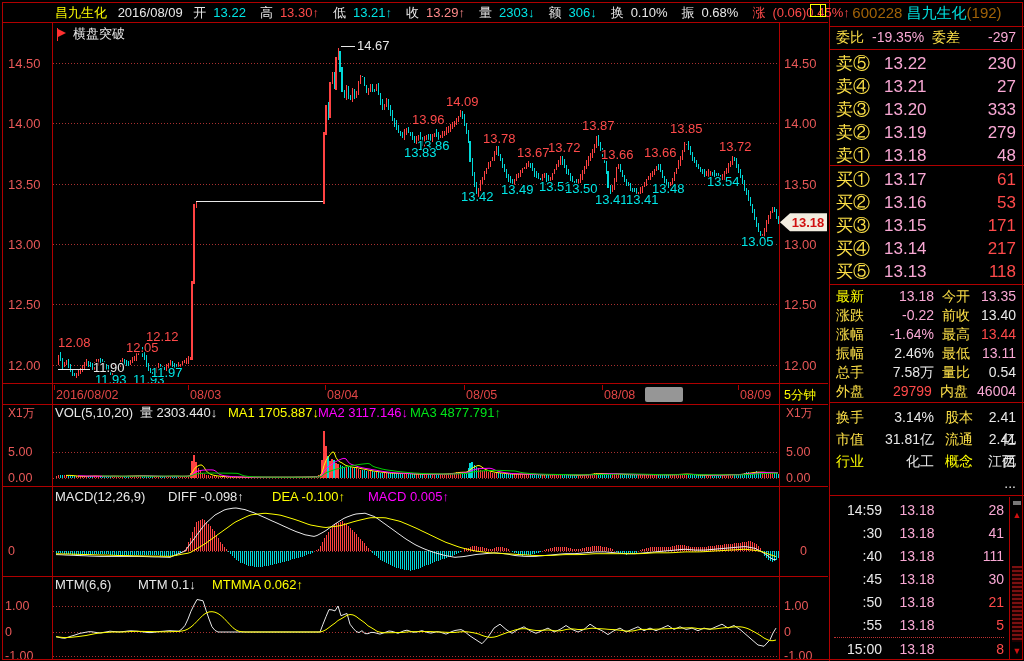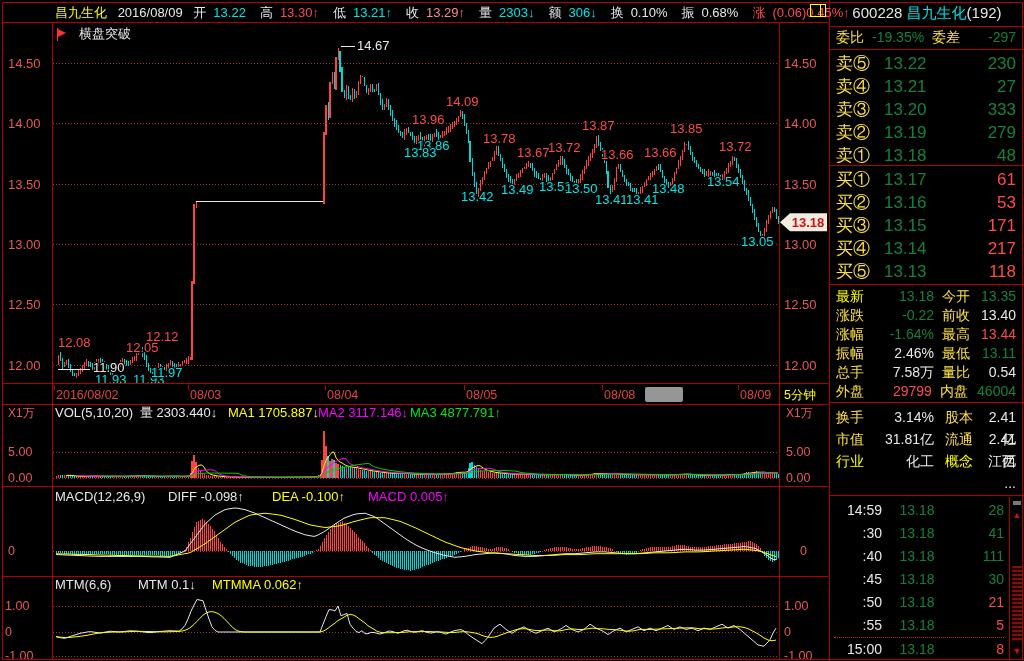--- a/index.html
+++ b/index.html
@@ -6,26 +6,26 @@
   body{width:1024px;height:661px;position:relative;overflow:hidden;
        font-family:"Liberation Sans",sans-serif;}
   #frame{position:absolute;left:2px;top:2px;width:1019px;height:656px;
          border:1px solid #b00000;pointer-events:none;z-index:6;}
   #chart-svg{position:absolute;left:0;top:0;z-index:1;}
   svg text{font-family:"Liberation Sans",sans-serif;}
   #top-header{position:absolute;left:55px;top:4px;height:16px;font-size:13px;
               white-space:nowrap;z-index:4;}
   #top-header span{margin-right:7px;}
   #signal-row{position:absolute;left:57px;top:25px;font-size:13px;z-index:4;
-              display:flex;align-items:center;gap:12px;color:#e8e8e8;}
+              display:flex;align-items:center;gap:6px;color:#e8e8e8;}
   #win-icon{position:absolute;left:810px;top:4px;width:14px;height:11px;
             border:1px solid #ffff00;z-index:4;}
   #win-icon .split{position:absolute;right:4px;top:0;bottom:0;width:1px;background:#ffff00;}
   .c-white{color:#e8e8e8}.c-red{color:#ff4a4a}.c-pink{color:#ff8a8a}
-  .c-cyan{color:#00e5e5}.c-green{color:#15803d}.c-yellow{color:#ffff00}.c-label{color:#fde047}.c-gray{color:#e5e5e5}
+  .c-cyan{color:#00e5e5}.c-green{color:#f9a8d4}.c-yellow{color:#ffff00}.c-label{color:#fde047}.c-gray{color:#a16207}
   #right-panel{position:absolute;left:829px;top:0;width:195px;height:661px;
                box-sizing:border-box;border-left:1px solid #b00000;background:#000;z-index:3;}
   .sep{position:absolute;left:0;right:0;height:1px;background:#b00000;}
   #rp-title{position:absolute;top:4px;left:0;right:0;text-align:center;font-size:15px;white-space:nowrap;}
   #rp-weibi{position:absolute;top:29px;left:6px;right:8px;display:flex;font-size:14px;}
   #rp-weibi .l1{width:36px}#rp-weibi .v1{width:58px}#rp-weibi .l2{width:42px;margin-left:2px}
   #rp-weibi .v2{flex:1;text-align:right}
   #rp-asks{position:absolute;top:52px;left:6px;right:8px;}
   #rp-bids{position:absolute;top:168px;left:6px;right:8px;}
   .book-row{display:flex;height:23px;line-height:23px;font-size:17px;}

